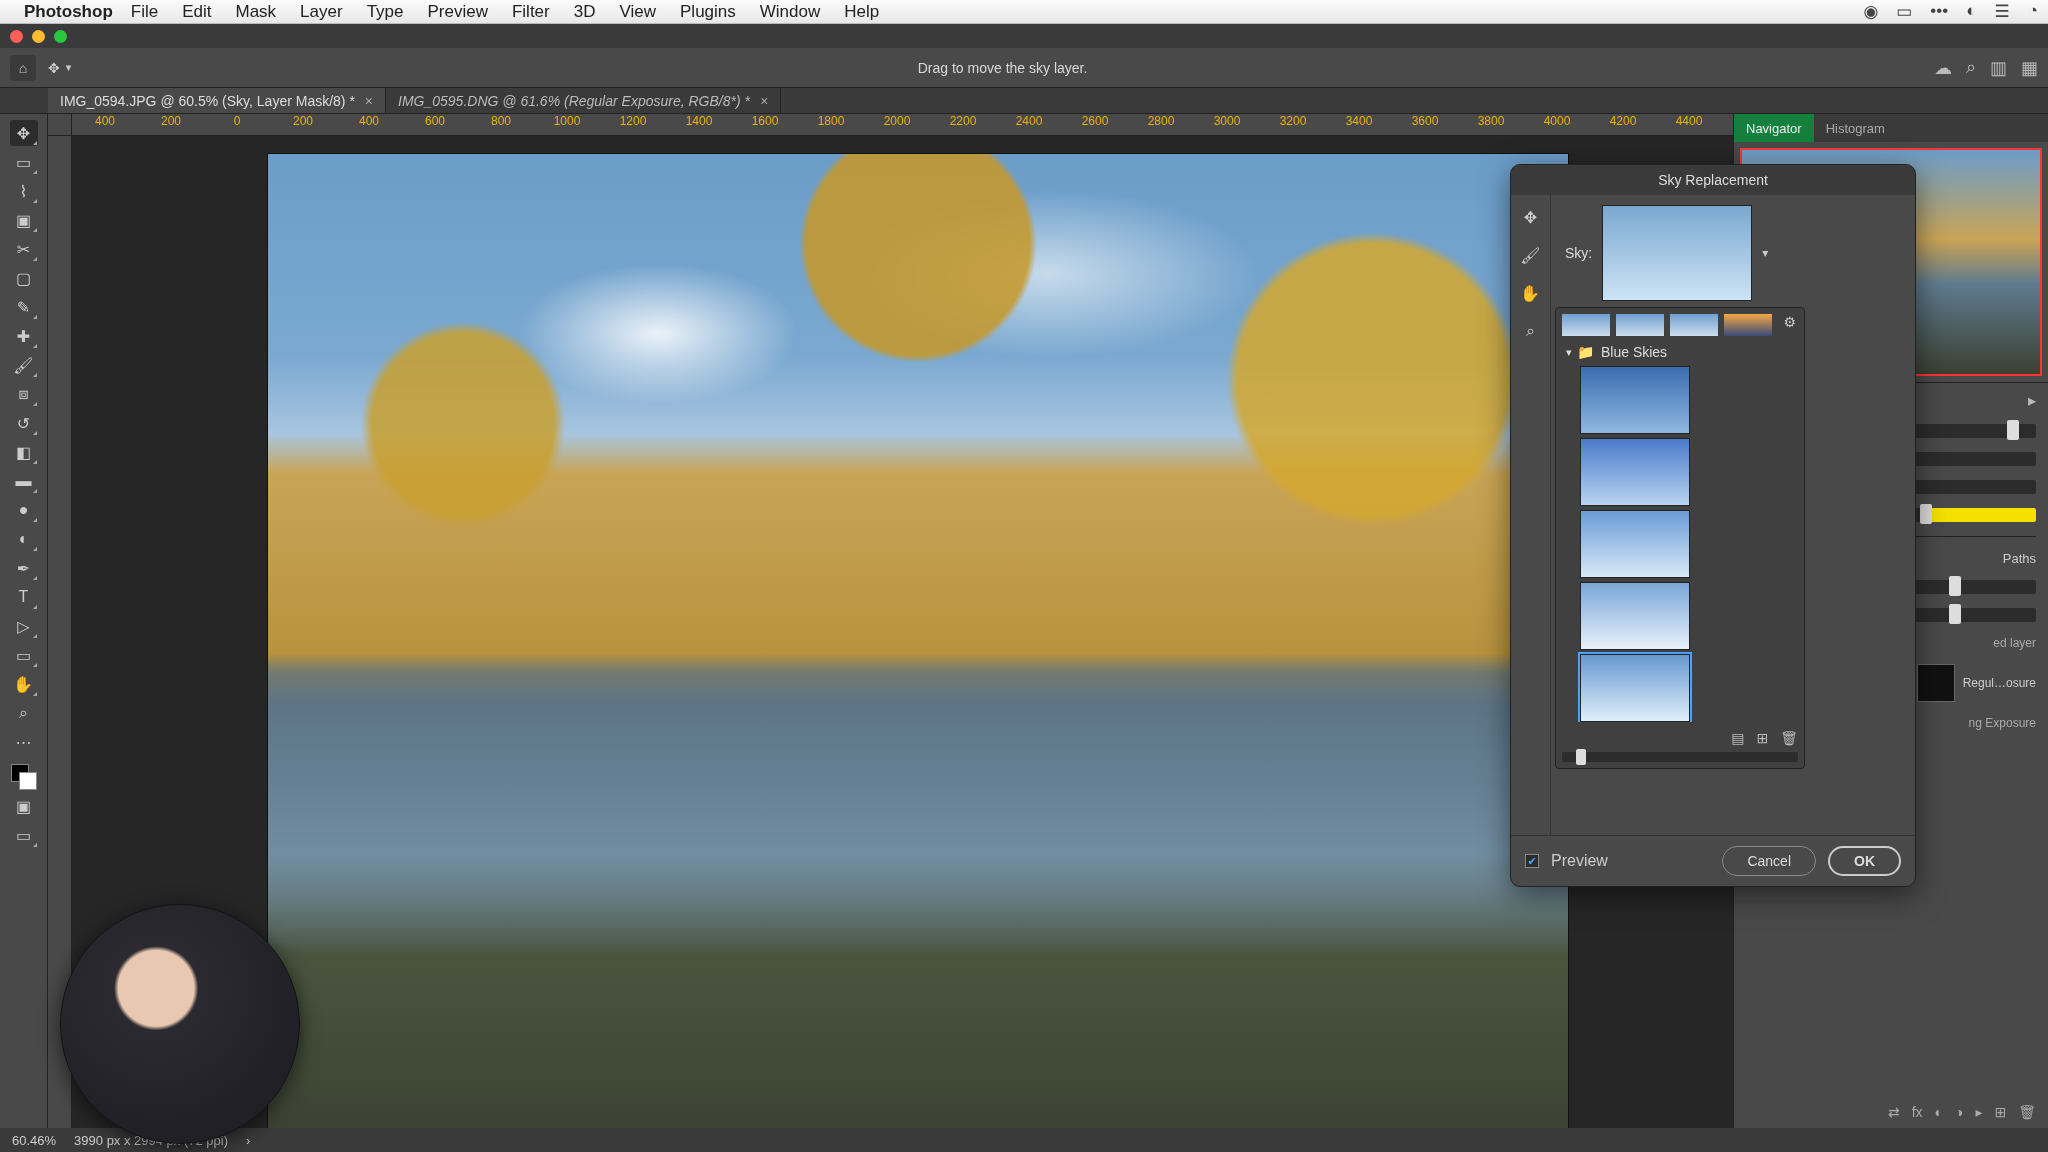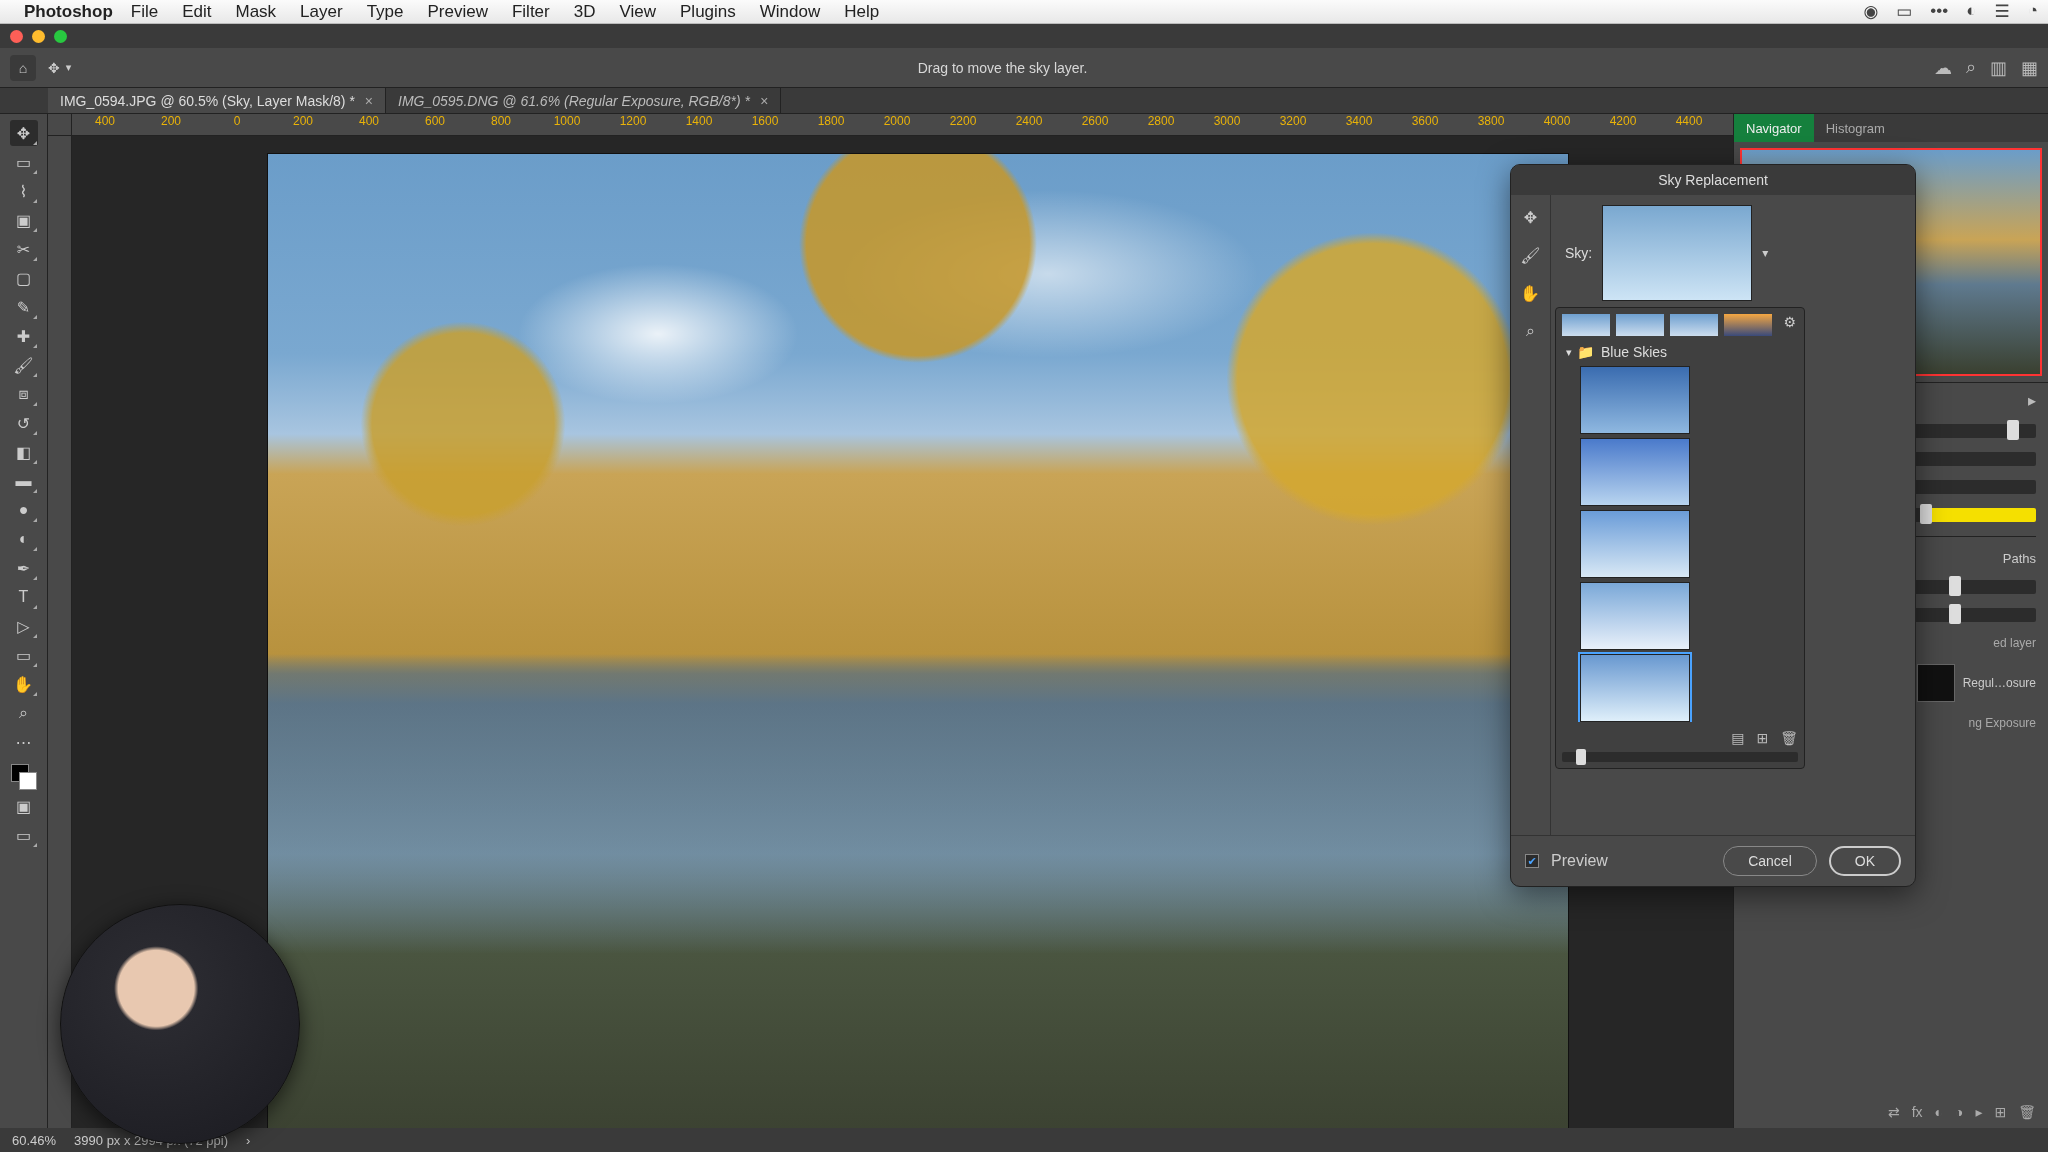--- a/index.html
+++ b/index.html
@@ -93,21 +93,21 @@
 .sky-item { width: 110px; height: 68px; background: linear-gradient(#5a8cc9,#cde4f5); border: 1px solid #222; }
 .sky-item.sel { outline: 2px solid #4aa3ff; }
 .picker-footer { display:flex; justify-content:flex-end; gap:12px; margin-top:8px; color:#bbb; font-size:14px;}
 .size-slider { height:10px; background:#2c2c2c; margin-top:6px; border-radius:2px; position:relative;}
 .size-slider .k { position:absolute; left:14px; top:-3px; width:10px; height:16px; background:#ddd; border-radius:2px;}
 
 .dialog-footer { display: flex; align-items: center; padding: 10px 14px; gap: 12px; border-top: 1px solid #333; }
 .dialog-footer .chk { width:14px; height:14px; background:#2c2c2c; border:1px solid #888; display:flex; align-items:center; justify-content:center; font-size:11px; color:#4aa3ff;}
 .dialog-footer .spacer { flex:1; }
 .dialog-footer button { height: 30px; padding: 0 24px; border-radius: 15px; border: 1px solid #888; background: transparent; color: #ddd; font-size: 14px; }
-.dialog-footer button.primary { border: 2px solid #ccc; }
+.dialog-footer button.primary { border: 2px solid #ccc; font-weight: bold; }
 
 
 .status-bar { position: absolute; left: 0; right: 0; bottom: 0; height: 24px; background: #3a3a3a; display: flex; align-items: center; padding: 0 12px; font-size: 13px; color: #ccc; gap: 18px; }
 
 
 .webcam { position: absolute; left: 60px; bottom: 8px; width: 240px; height: 240px; border-radius: 50%; background: radial-gradient(circle at 40% 35%, #e8c8b0 18%, #2a2a30 20%, #1a1a20 100%); box-shadow: 0 4px 20px rgba(0,0,0,.6); border: 1px solid #111; }
 </style>
 </head>
 <body>
 

